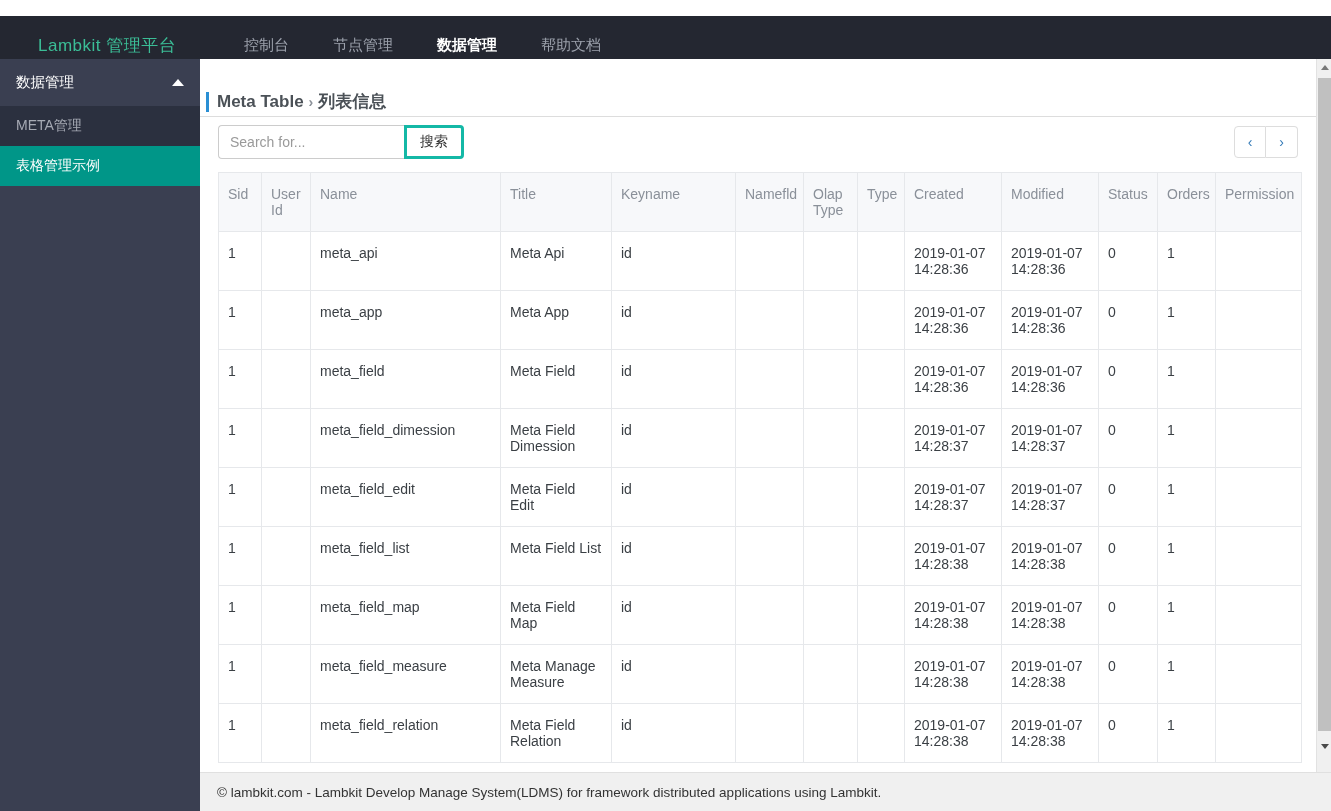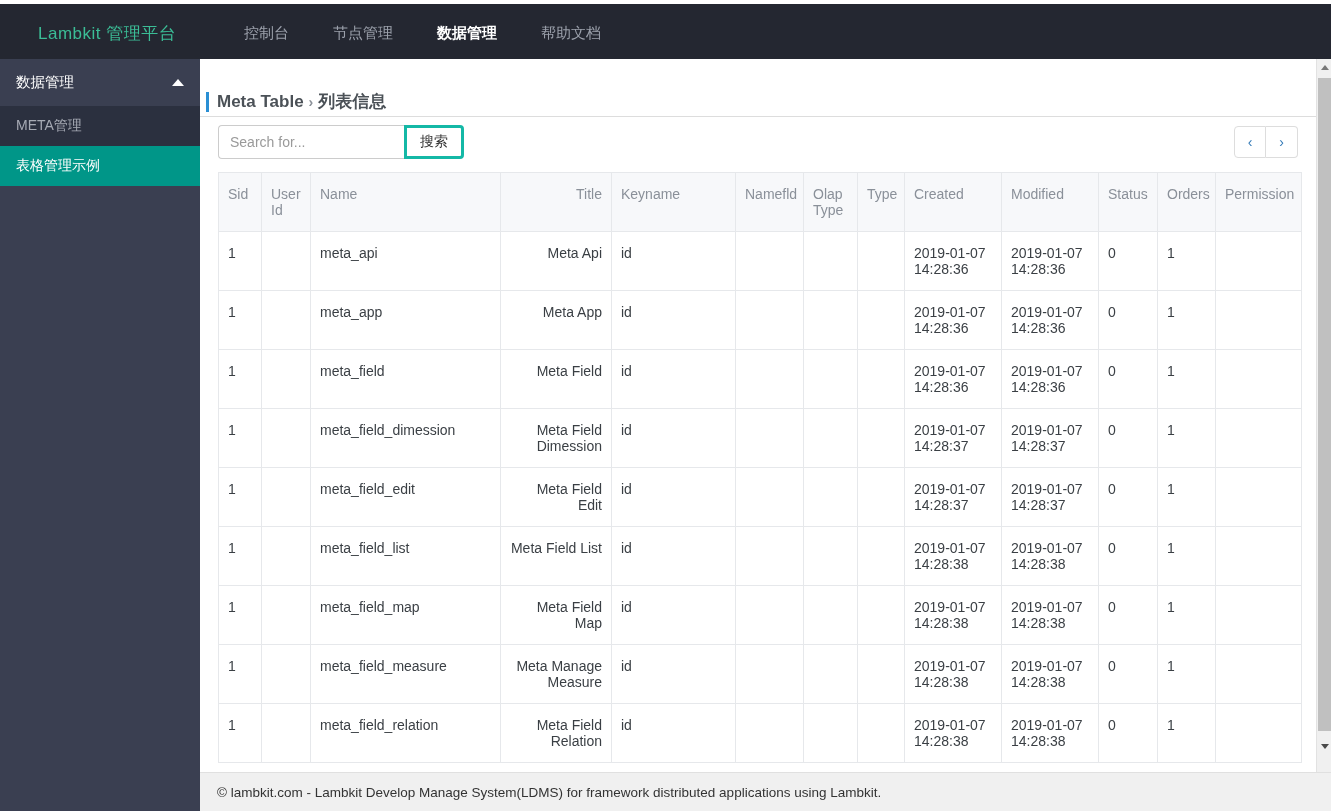--- a/index.html
+++ b/index.html
@@ -6,21 +6,21 @@
   html, body {
     margin: 0; padding: 0;
     width: 1331px; height: 811px;
     overflow: hidden;
     font-family: "Liberation Sans", "DejaVu Sans", sans-serif;
     background: #ffffff;
   }
 
   
   .navbar {
-    position: absolute; top: 4px; left: 0;
+    position: absolute; top: 16px; left: 0;
     width: 1331px; height: 59px;
     background: #242731;
     display: flex; align-items: flex-start;
   }
   .brand {
     width: 200px; height: 59px;
     display: flex; align-items: center; padding-left: 38px;
     color: #3bbd96; font-size: 17px; letter-spacing: .5px;
     cursor: pointer;
   }
@@ -145,21 +145,21 @@
   }
   tbody td {
     font-size: 14px; color: #3a3f44;
     padding: 13px 9px; vertical-align: top;
     border: 1px solid #e6e8eb; height: 57px;
     word-wrap: break-word;
   }
   .c-sid  { width: 43px; }
   .c-uid  { width: 49px; }
   .c-name { width: 190px; }
-  .c-title{ width: 111px; text-align: right; }
+  .c-title{ width: 111px; }
   .c-key  { width: 124px; }
   .c-nfld { width: 68px; }
   .c-olap { width: 54px; }
   .c-type { width: 47px; }
   .c-crt  { width: 97px; }
   .c-mod  { width: 97px; }
   .c-sts  { width: 59px; }
   .c-ord  { width: 58px; }
   .c-perm { width: 86px; }
 

